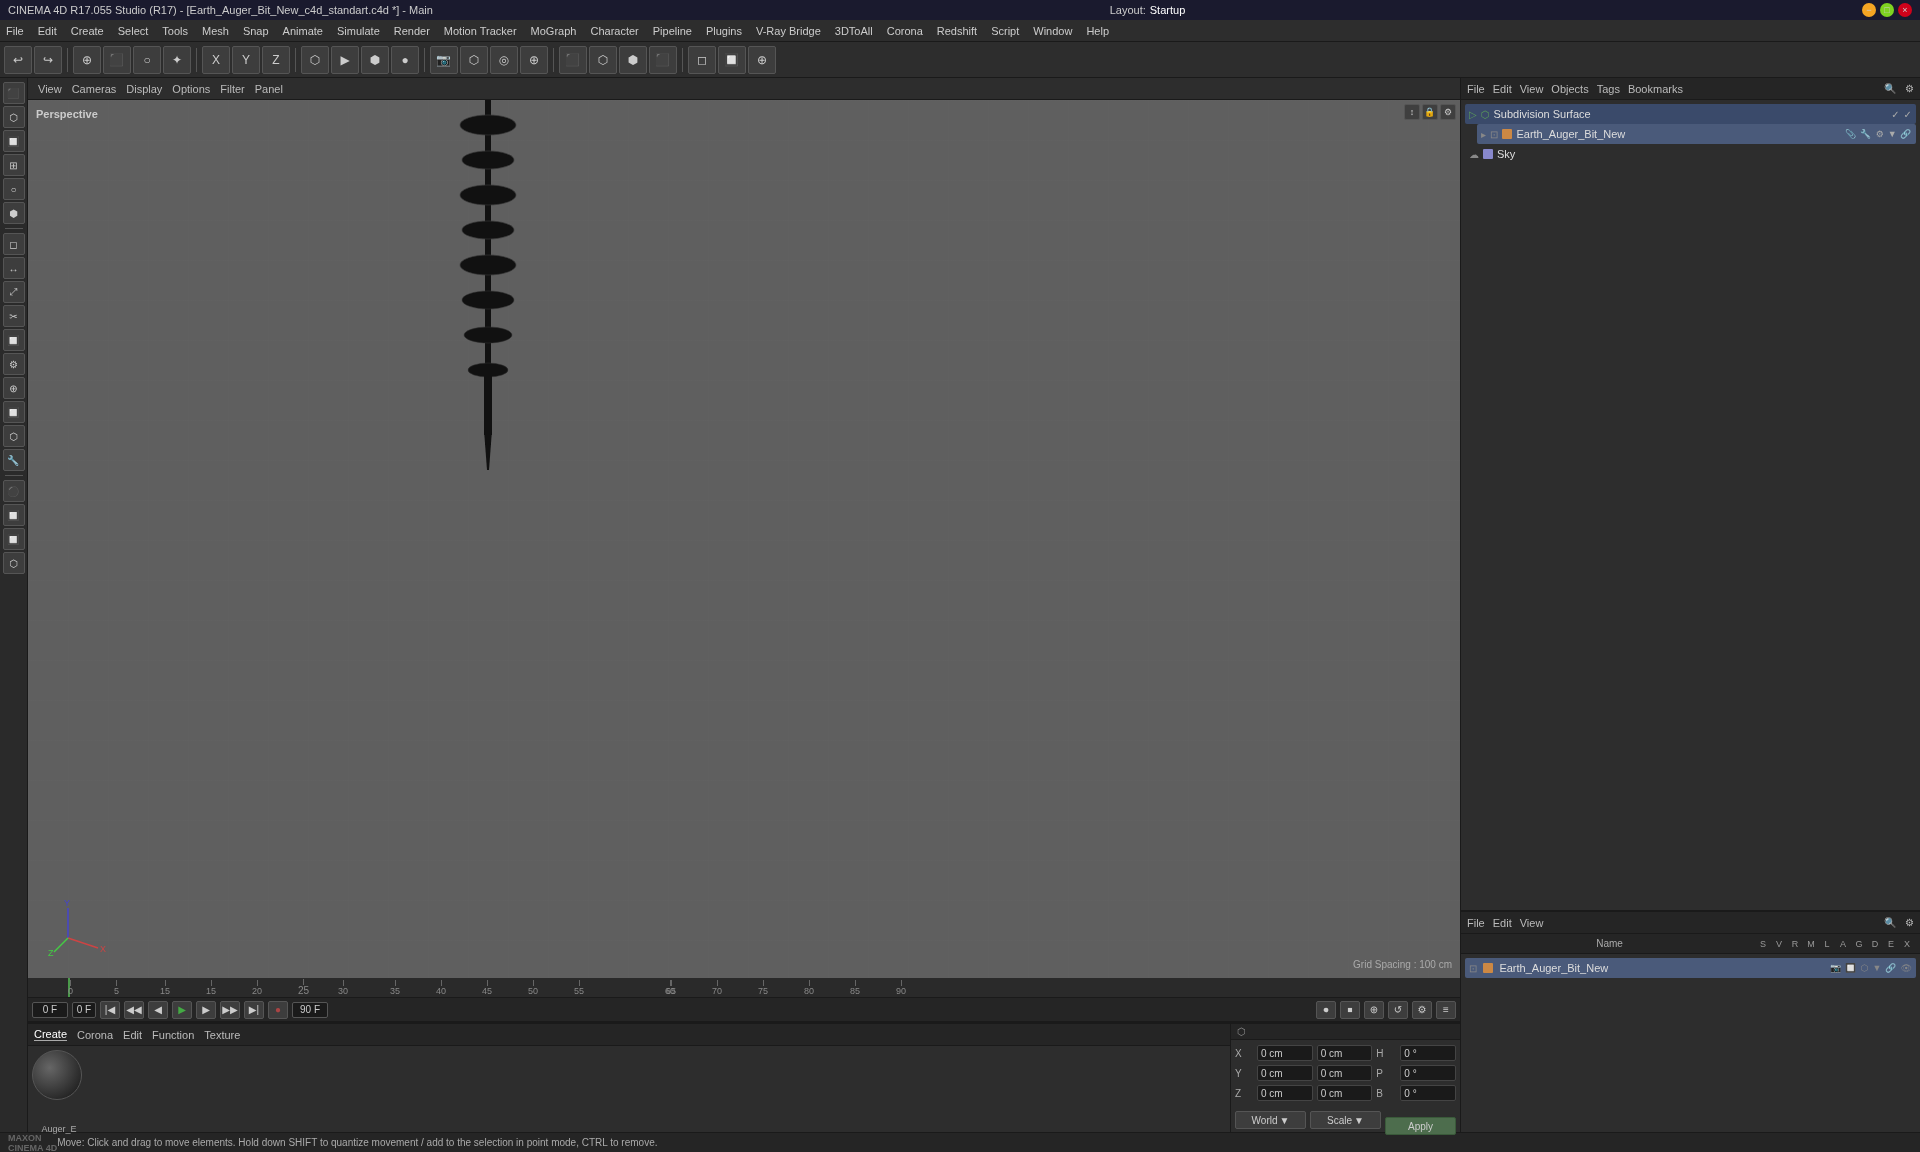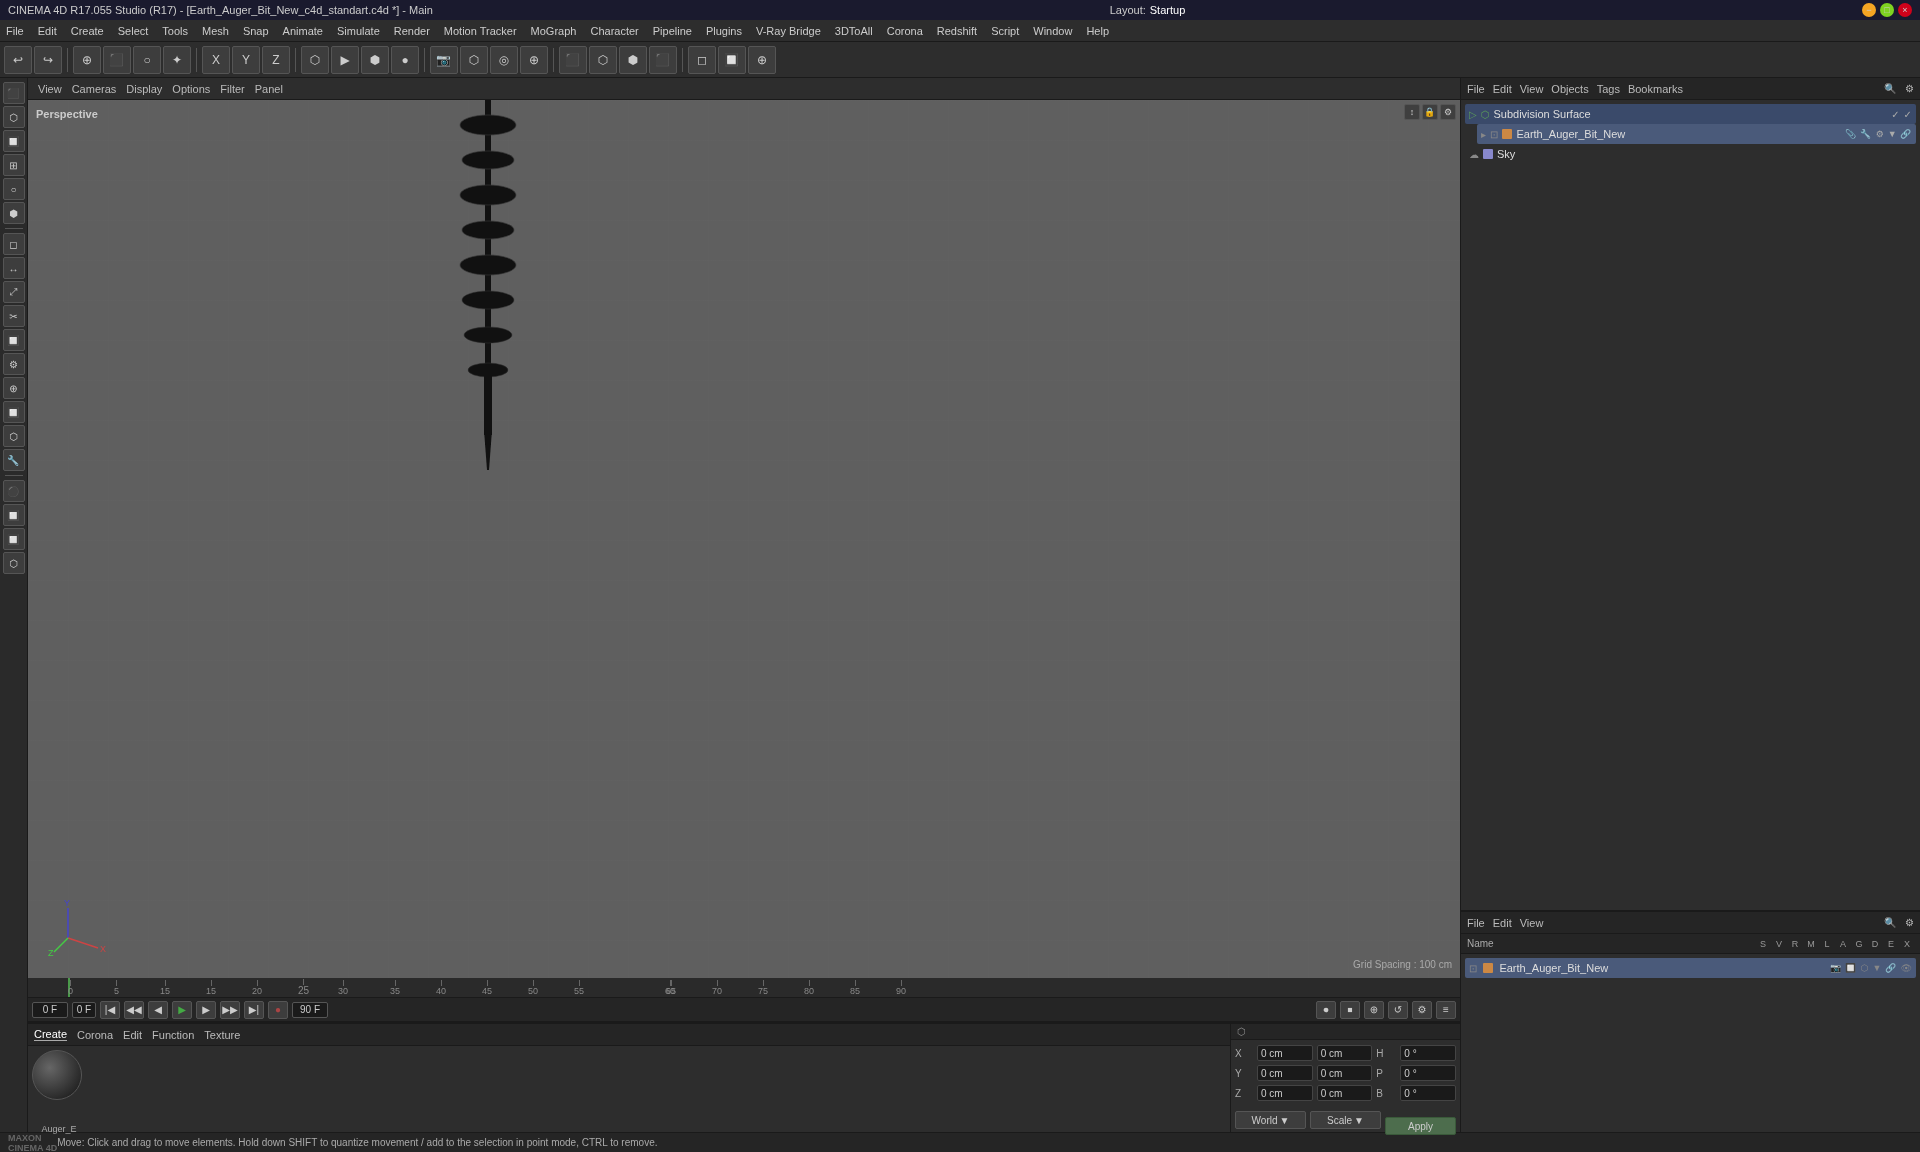--- a/index.html
+++ b/index.html
@@ -126,21 +126,21 @@
     #obj-header {
       height: 22px; background: #252525; display: flex; align-items: center;
       padding: 0 6px; gap: 8px; border-bottom: 1px solid #1a1a1a;
     }
     #obj-header span { cursor: pointer; color: #bbb; font-size: 11px; }
     #obj-table-header {
       height: 20px; background: #252525; display: flex; align-items: center;
       padding: 0 6px; font-size: 10px; color: #aaa; gap: 4px;
       border-bottom: 1px solid #1a1a1a;
     }
-    .col-name { flex: 1; }
+    .col-name { flex: 1; text-align: center; }
     .col-icons { display: flex; gap: 2px; }
     .col-icon { width: 14px; text-align: center; font-size: 9px; color: #999; }
     #obj-content { flex: 1; padding: 4px; }
     .obj-item {
       display: flex; align-items: center; height: 20px; padding: 0 4px;
       cursor: pointer; border-radius: 2px; gap: 4px;
     }
     .obj-item.selected { background: #4a5a7a; }
     #timeline-container {
       display: flex; flex-direction: column;

